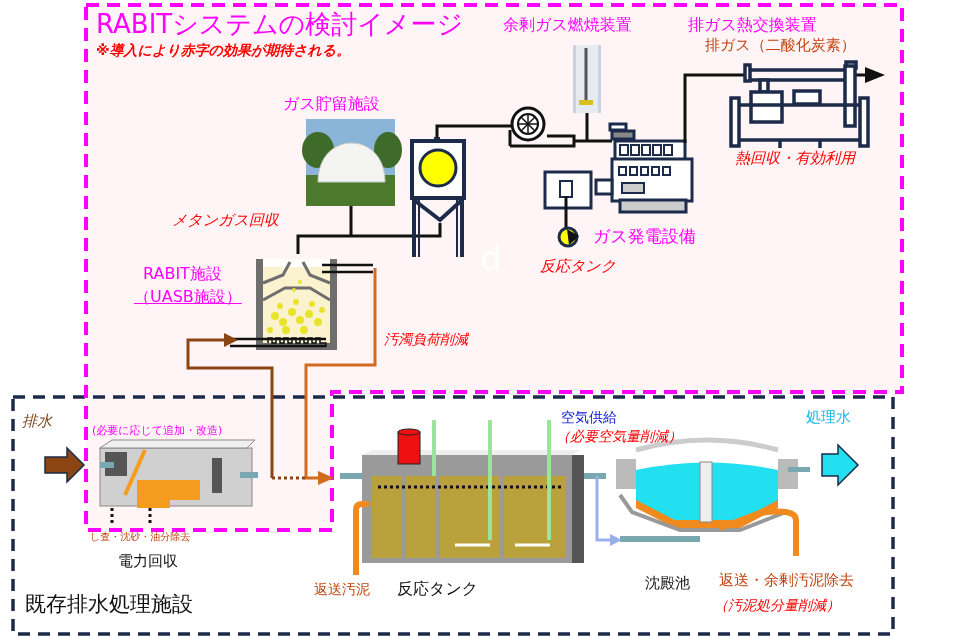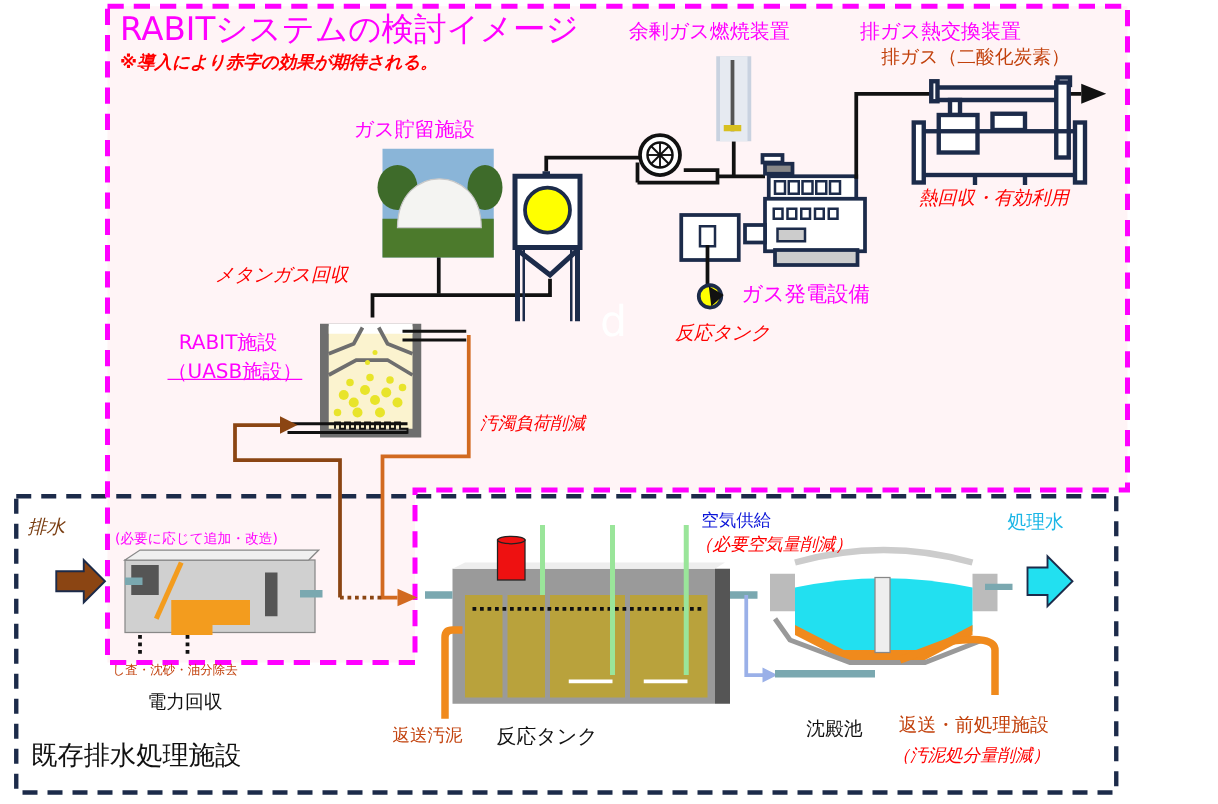--- a/index.html
+++ b/index.html
@@ -241,14 +241,14 @@
 <div class="txt black" style="left:25px;top:594px;font-size:21px;">既存排水処理施設</div>
 
 <div class="txt gold" style="left:314px;top:582px;font-size:14px;">返送汚泥</div>
 <div class="txt black" style="left:397px;top:581px;font-size:16px;">反応タンク</div>
 
 <div class="txt blue" style="left:561px;top:410px;font-size:14px;">空気供給</div>
 <div class="txt red" style="left:556px;top:429px;font-size:14px;">（必要空気量削減）</div>
 <div class="txt cyan" style="left:806px;top:410px;font-size:15px;">処理水</div>
 
 <div class="txt black" style="left:645px;top:576px;font-size:15px;">沈殿池</div>
-<div class="txt gold" style="left:719px;top:573px;font-size:15px;">返送・前処理施設</div>
+<div class="txt gold" style="left:719px;top:573px;font-size:15px;">返送・余剰汚泥除去</div>
 <div class="txt red" style="left:714px;top:598px;font-size:14px;">（汚泥処分量削減）</div>
 
 </body></html>

